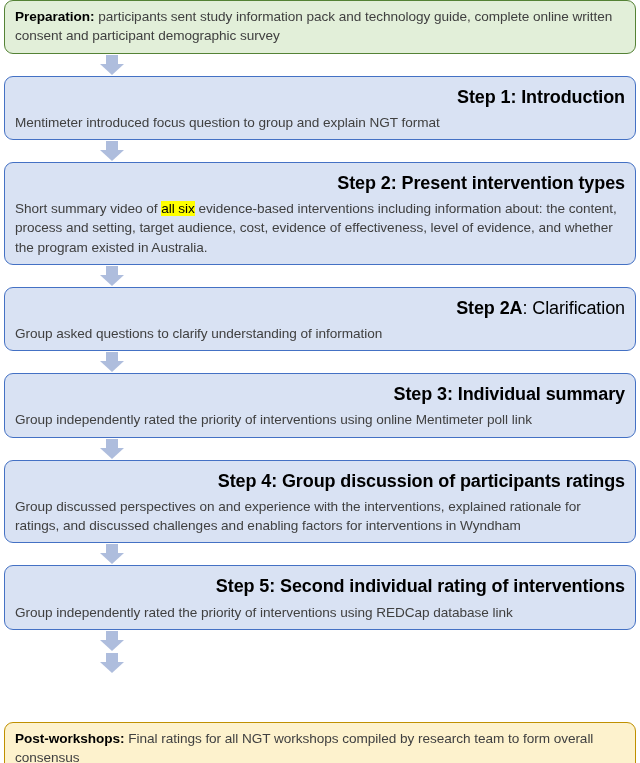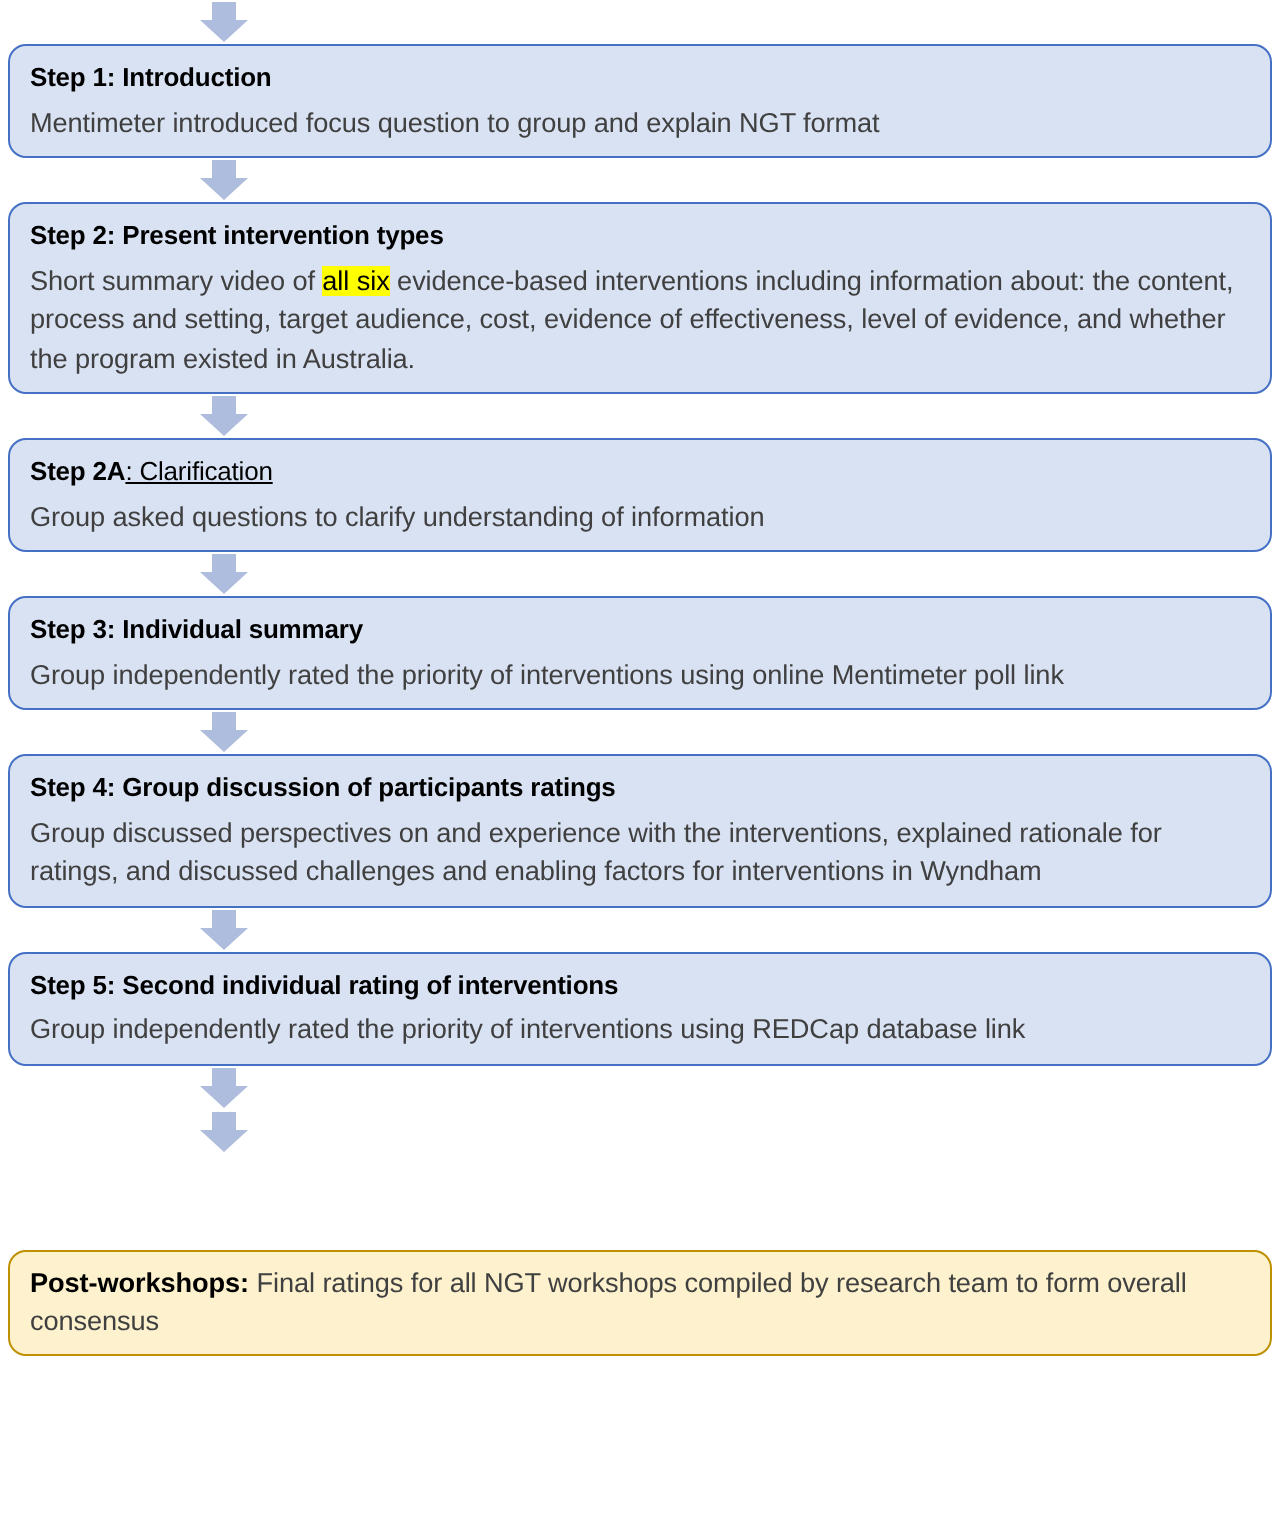--- a/index.html
+++ b/index.html
@@ -34,30 +34,30 @@
   .node.green {
     background: #e2efd9;
     border: 1.6px solid #548235;
   }
   .node.gold {
     background: #fdf2cd;
     border: 1.6px solid #bf9000;
     margin-top: 48px;
   }
   .node-title {
-    font-size: 13px;
+    font-size: 18px;
     font-weight: bold;
     color: #000000;
     line-height: 1.45;
     letter-spacing: -0.1px;
     margin: 1px 0 3px 0;
+    text-align: right;
   }
   .node-title .reg {
     font-weight: normal;
-    text-decoration: underline;
   }
   .node-body {
     font-size: 13.6px;
     color: #404040;
     line-height: 1.42;
     letter-spacing: -0.05px;
   }
   .lead {
     font-weight: bold;
     color: #000000;
@@ -100,20 +100,23 @@
     border-left: 12px solid transparent;
     border-right: 12px solid transparent;
     border-top: 11px solid #aebddd;
   }
 </style>
 </head>
 <body>
 
 <div id="flow">
 
+  <div class="node green">
+    <div class="node-body"><span class="lead">Preparation:</span><span> participants sent study information pack and technology guide, complete online written consent and participant demographic survey</span></div>
+  </div>
 
   <div class="arrow">
     <div class="glyph">
       <div class="shaft"></div>
       <div class="head"></div>
     </div>
   </div>
 
   <div class="node blue">
     <div class="node-title">Step 1: Introduction</div>

